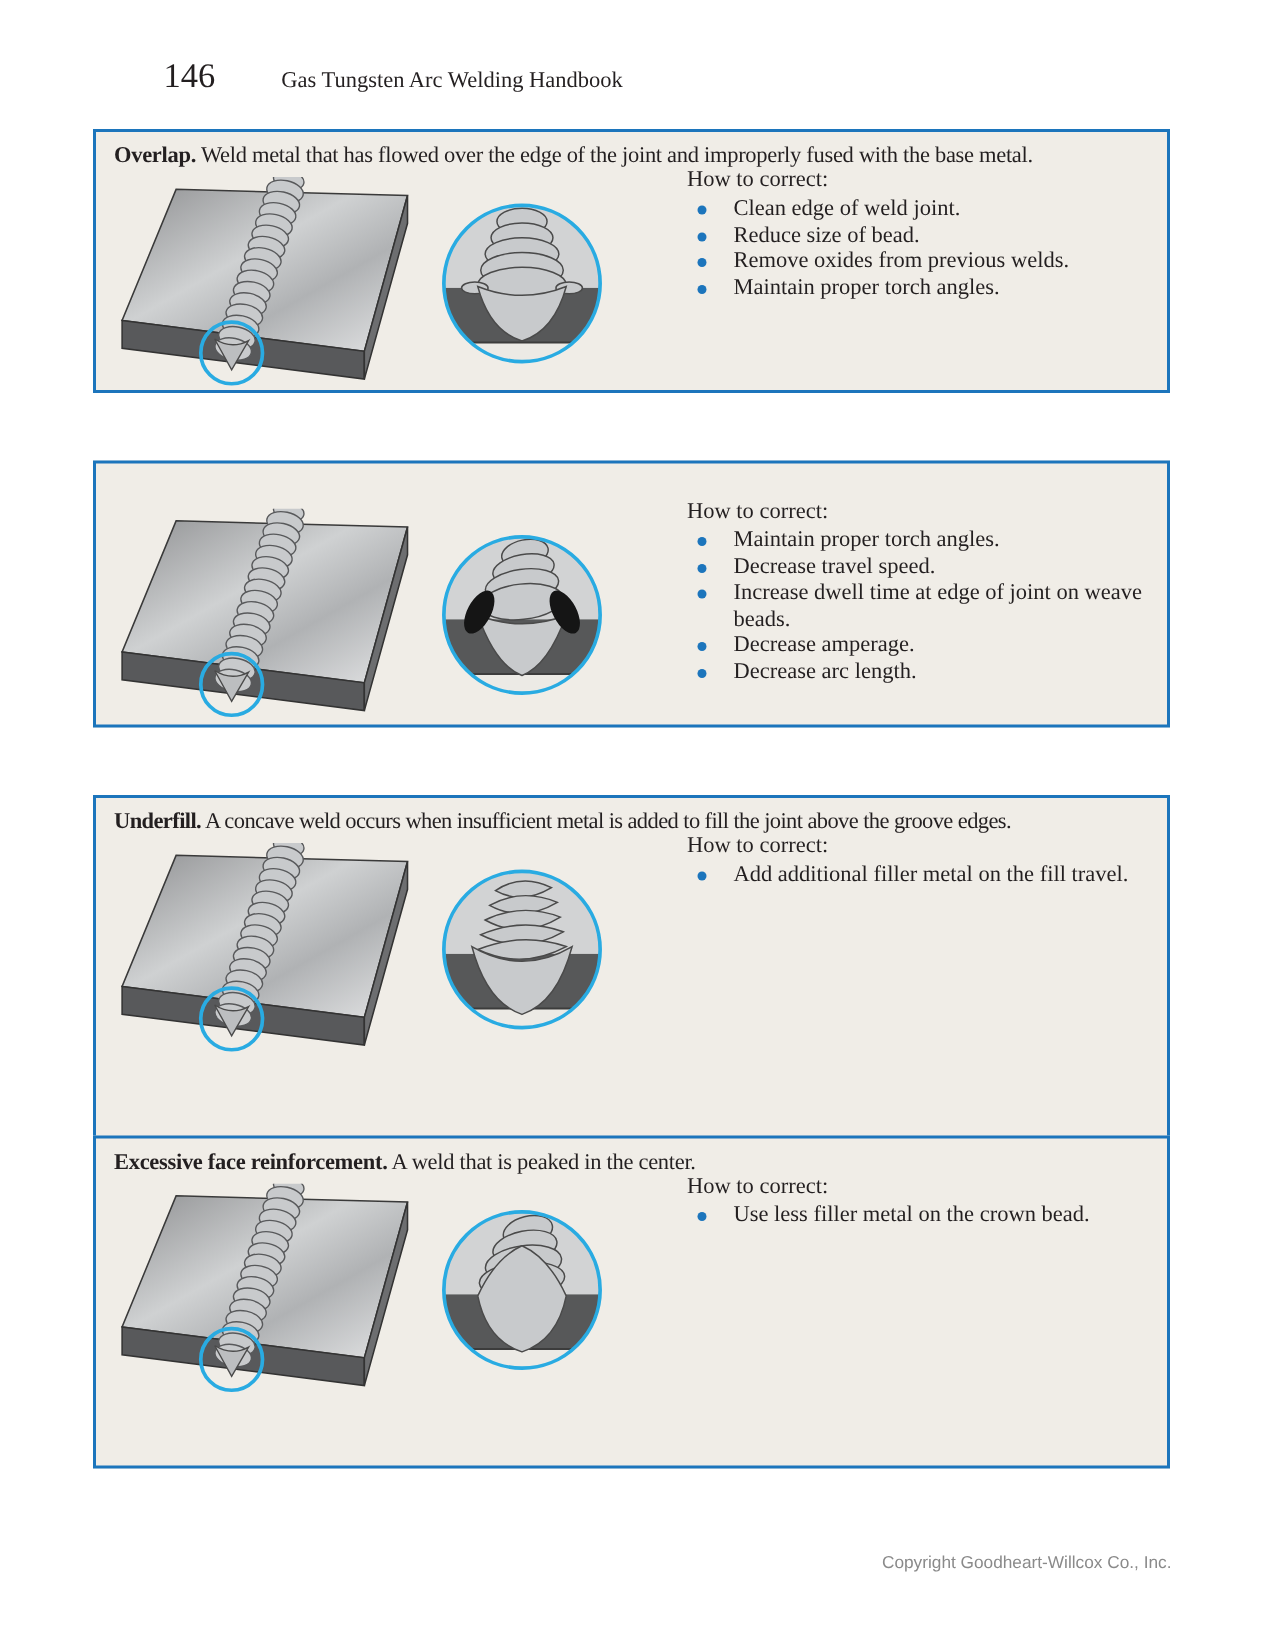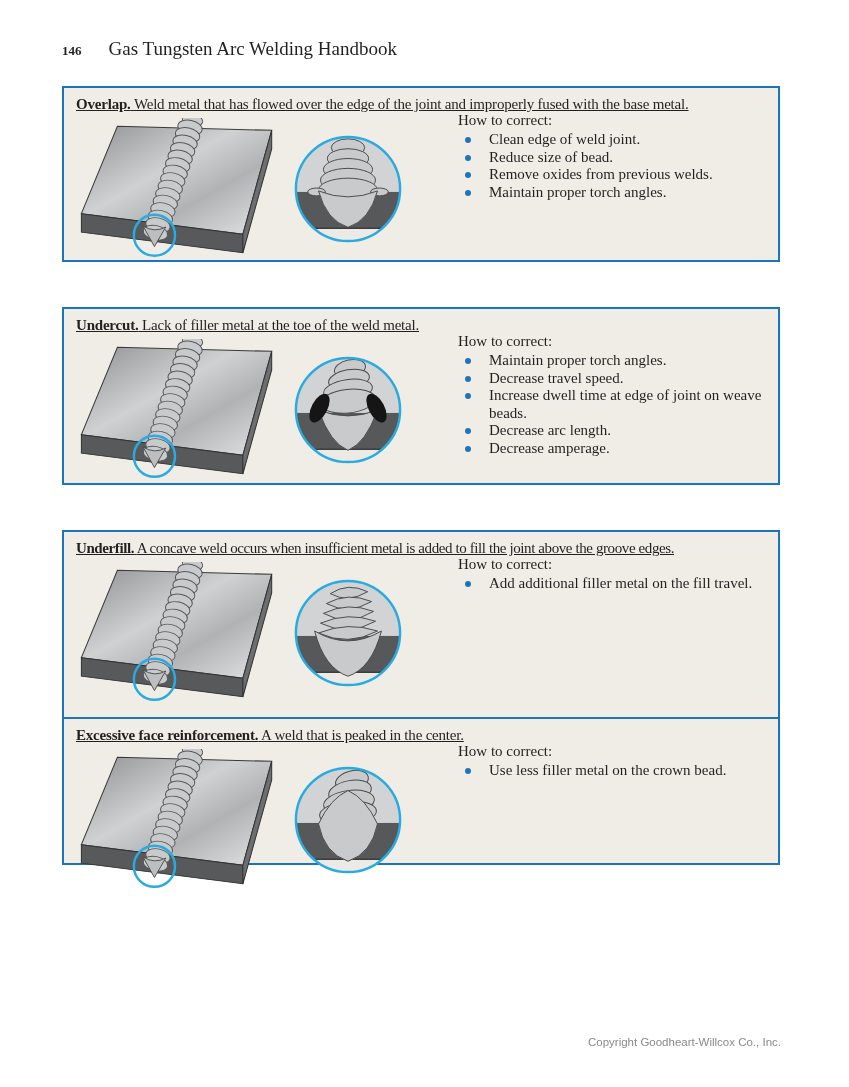--- a/index.html
+++ b/index.html
@@ -1,32 +1,32 @@
 <!DOCTYPE html>
 <html style="--panel-border: #1c75bc; --panel-background: #f0ede7; --bullet: #1c75bc; --highlight-ring: #29abe2;"><head>
 <meta charset="utf-8">
 <style>
   html,body{margin:0;padding:0;background:#ffffff;}
   .page{position:relative;width:849px;height:1087px;background:#fff;
         font-family:"Liberation Serif", serif;color:#231f20;overflow:hidden;}
 
   .hdr{position:absolute;left:62px;top:38px;white-space:nowrap;}
-  .pagenum{font-weight:bold;font-size:13px;}
-  .booktitle{font-size:19px;margin-left:27px;}
+  .pagenum{font-weight:normal;font-size:23px;margin-left:47px;}
+  .booktitle{font-size:15px;margin-left:44px;}
 
   .panel{position:absolute;left:62px;width:718px;box-sizing:border-box;
          background:var(--panel-background,#f0ede7);
          border:2px solid var(--panel-border,#1c75bc);}
   .p1{top:86px;height:176px}
   .p2{top:307px;height:178px}
   .p3{top:530px;height:232px}
-  .p4{top:717px;height:148px}
+  .p4{top:757px;height:222px}
 
   .ptitle{margin:0;padding:7px 12px 0 12px;font-size:15px;line-height:1.25;
-          letter-spacing:-0.2px;text-decoration:underline;}
+          letter-spacing:-0.2px;}
   .ptitle strong{font-weight:bold;}
 
   .plate{position:absolute;left:12px;top:30px;width:198px;height:144px;}
   .detail{position:absolute;left:227px;top:44px;width:114px;height:114px;}
 
   .correct{position:absolute;left:394px;top:23px;width:320px;font-size:15px;}
   .howto{margin:0 12px 2px 0;line-height:18px;}
   ul.corrections{list-style:none;margin:0;padding:0;}
   ul.corrections li{position:relative;padding-left:31px;line-height:17.5px;}
   .dot{position:absolute;left:7px;top:6px;width:6px;height:6px;border-radius:50%;
@@ -117,24 +117,20 @@
       <ul class="corrections">
         <li><span class="dot"></span><span>Clean edge of weld joint.</span></li>
         <li><span class="dot"></span><span>Reduce size of bead.</span></li>
         <li><span class="dot"></span><span>Remove oxides from previous welds.</span></li>
         <li><span class="dot"></span><span>Maintain proper torch angles.</span></li>
       </ul>
     </div>
   </section>
 
   <section class="panel p2">
-    <p class="ptitle">
-      <strong>Undercut.</strong>
-      <span>Lack of filler metal at the toe of the weld metal.</span>
-    </p>
     <svg class="plate" viewBox="0 0 192 140">
         <use href="#plate3d"></use>
       </svg>
     <svg class="detail" viewBox="0 0 116 116">
       <defs>
           <clipPath id="c2">
             <circle cx="58" cy="58" r="53"></circle>
           </clipPath>
         </defs>
       <g clip-path="url(#c2)">
@@ -153,22 +149,22 @@
         <ellipse cx="87" cy="56" rx="8" ry="16" transform="rotate(-28 87 56)" fill="#151515"></ellipse>
       </g>
       <circle cx="58" cy="58" r="53" fill="none" stroke="#29abe2" stroke-width="2.5"></circle>
     </svg>
     <div class="correct">
       <p class="howto">How to correct:</p>
       <ul class="corrections">
         <li><span class="dot"></span><span>Maintain proper torch angles.</span></li>
         <li><span class="dot"></span><span>Decrease travel speed.</span></li>
         <li><span class="dot"></span><span>Increase dwell time at edge of joint on weave beads.</span></li>
+        <li><span class="dot"></span><span>Decrease amperage.</span></li>
         <li><span class="dot"></span><span>Decrease arc length.</span></li>
-        <li><span class="dot"></span><span>Decrease amperage.</span></li>
       </ul>
     </div>
   </section>
 
   <section class="panel p3">
     <p class="ptitle" style="letter-spacing:-0.4px;">
       <strong>Underfill.</strong>
       <span>A concave weld occurs when insufficient metal is added to fill the joint above the groove edges.</span>
     </p>
     <svg class="plate" viewBox="0 0 192 140">

